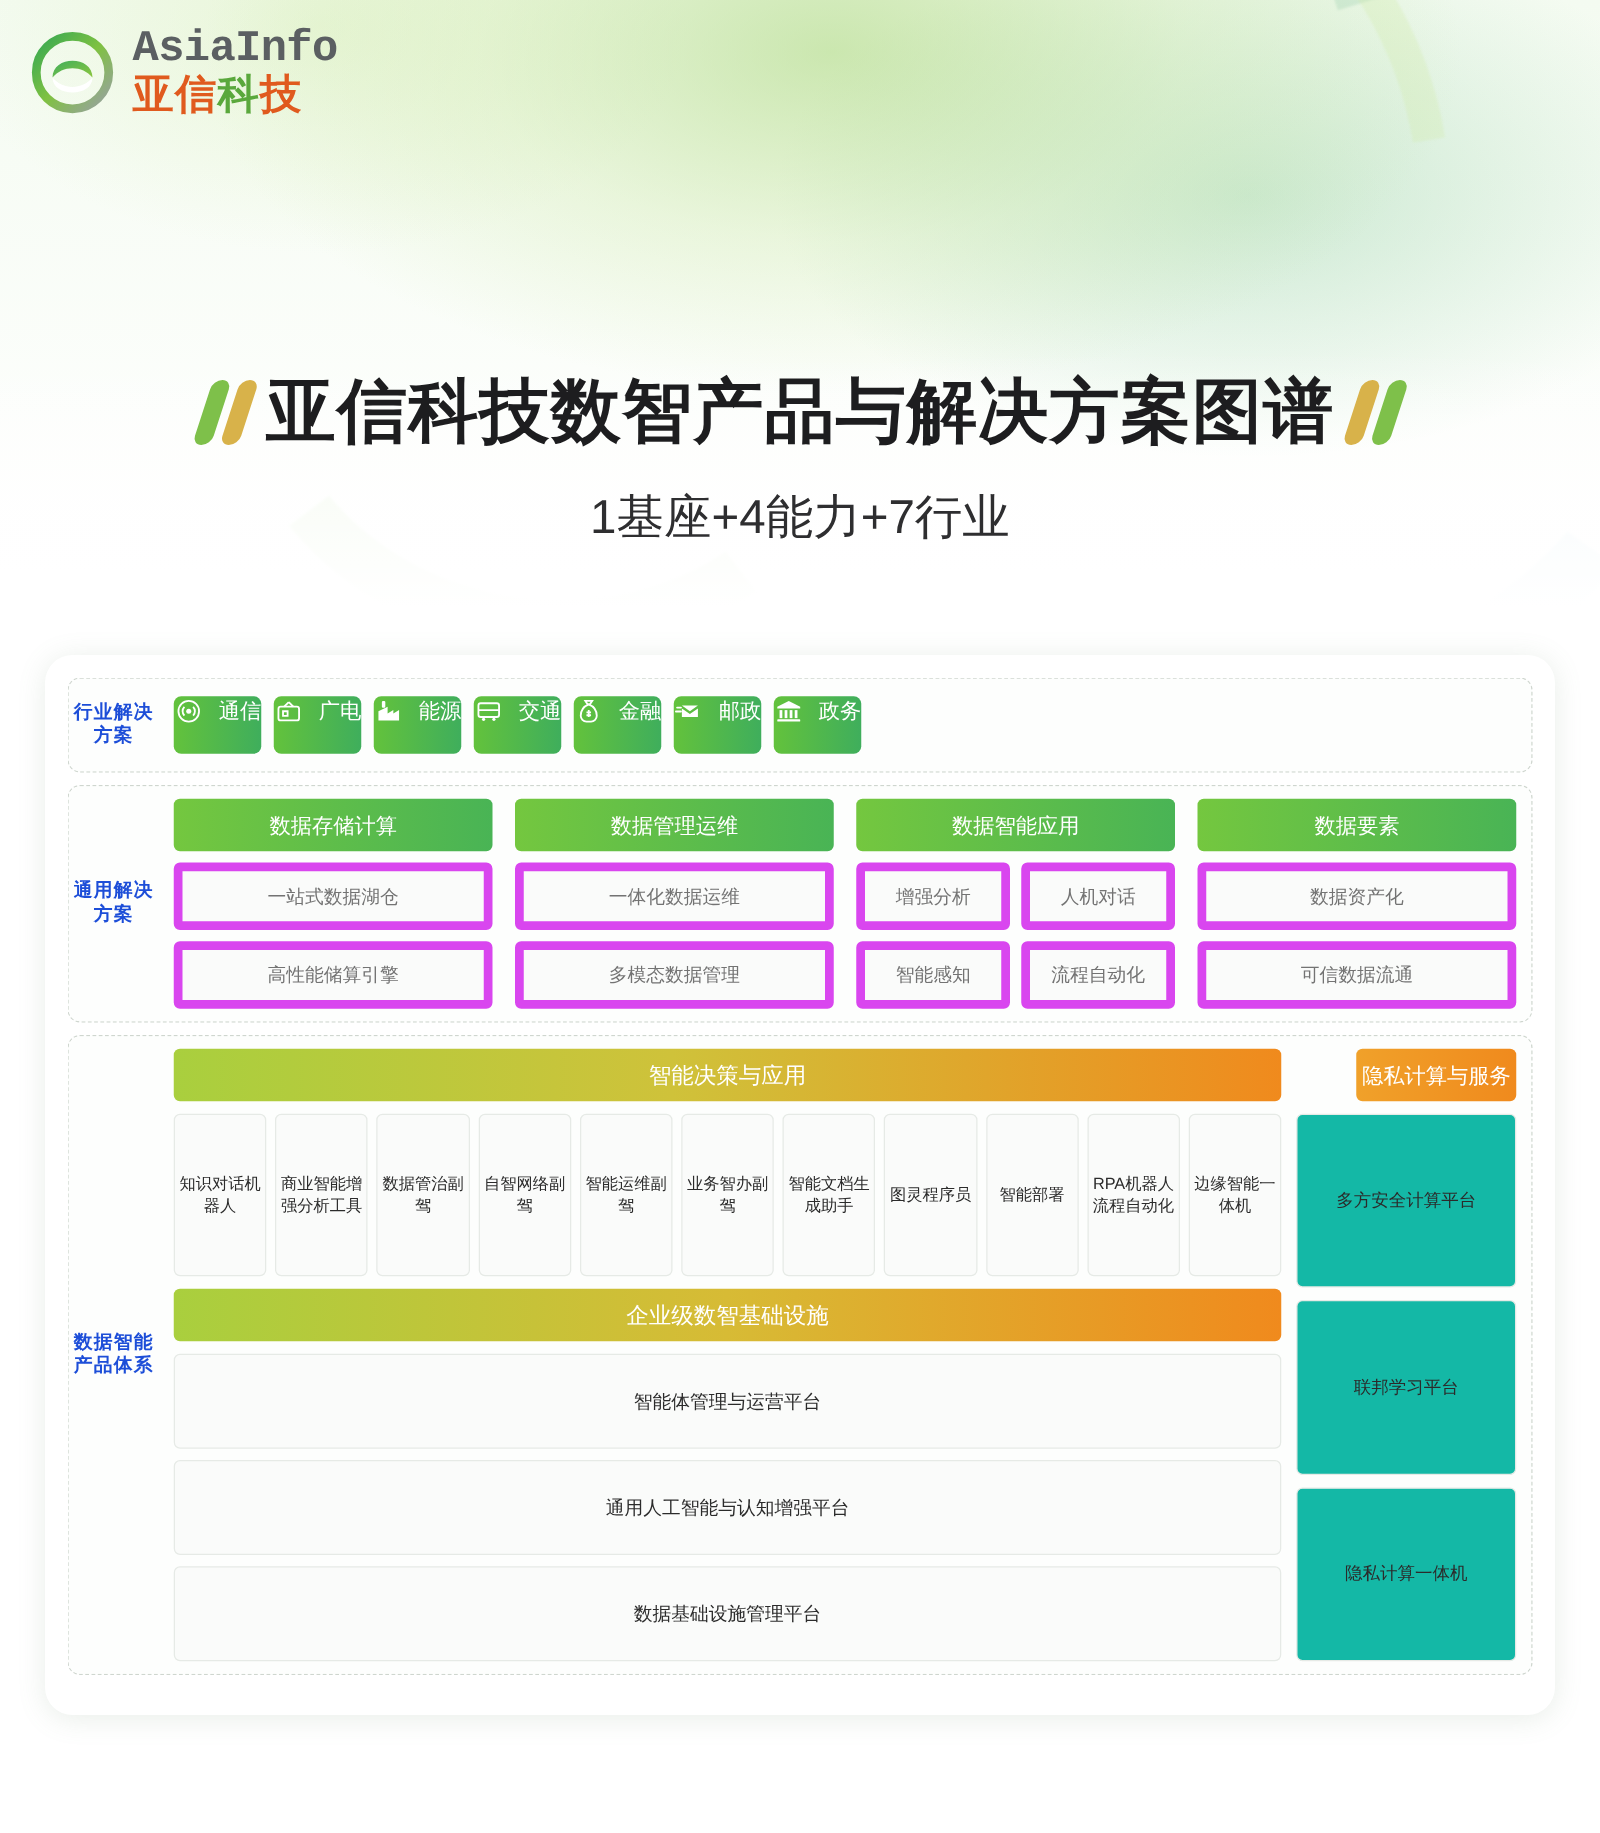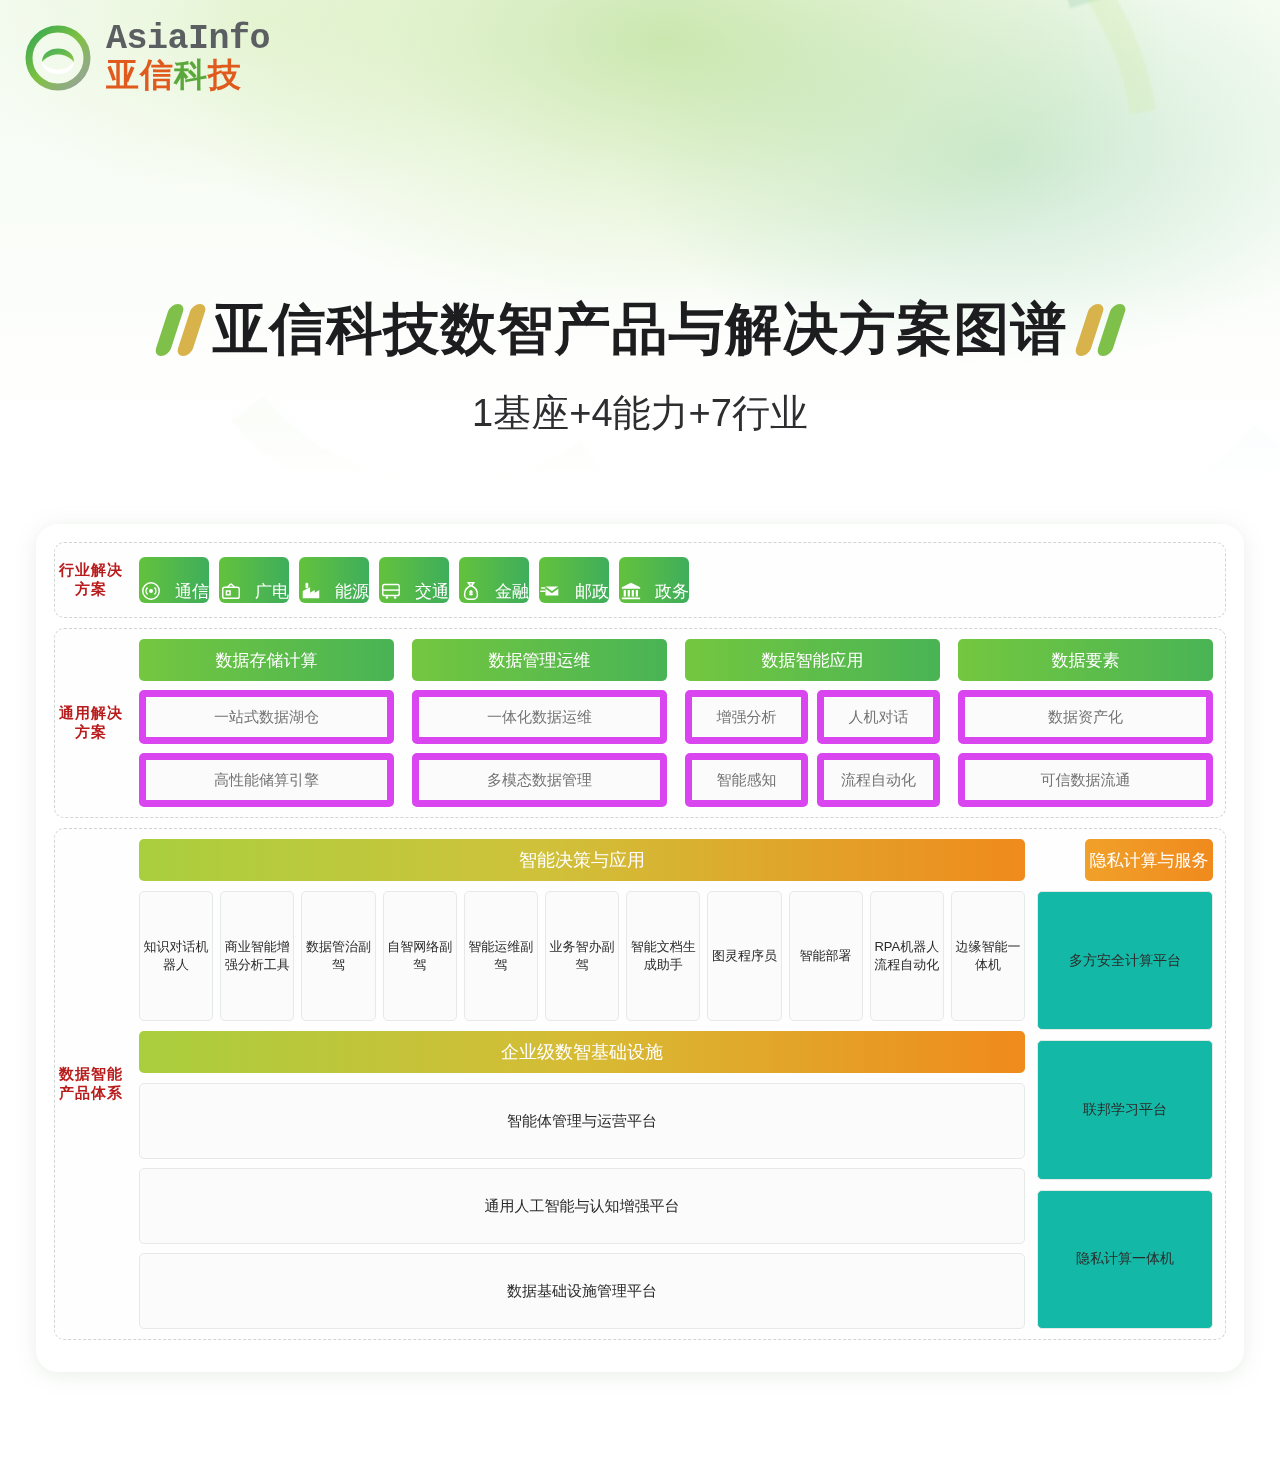--- a/index.html
+++ b/index.html
@@ -101,34 +101,34 @@
     border: 1px dashed #cfd6cf;
     border-radius: 10px;
     display: flex;
     align-items: stretch;
     background: #fdfefd;
   }
   .sec-label {
     width: 72px;
     flex: 0 0 72px;
     display: flex; align-items: center; justify-content: center;
-    font-size: 15px; font-weight: bold; color: #b91c1c;
+    font-size: 15px; font-weight: bold; color: #1d4ed8;
     text-align: center; line-height: 1.25;
     letter-spacing: 1px;
   }
   .sec-body { flex: 1; padding: 10px 12px; }
 
   
   #industry-section { height: 76px; margin-bottom: 10px; }
   .industry-row { display: flex; gap: 10px; height: 100%; align-items: center; }
   .ind-chip {
     flex: 1;
     height: 46px;
     border-radius: 6px;
-    display: flex; align-items: flex-end; justify-content: center; gap: 12px;
+    display: flex; align-items: flex-start; justify-content: center; gap: 12px;
     color: #fff; font-size: 17px;
     background: linear-gradient(90deg, #63c23c 0%, #3fae5c 100%);
   }
   .ind-ico {
     width: 24px; height: 24px;
     display: flex; align-items: center; justify-content: center;
     font-size: 17px; line-height: 1;
   }
   .ind-ico svg { display: block; }
 

